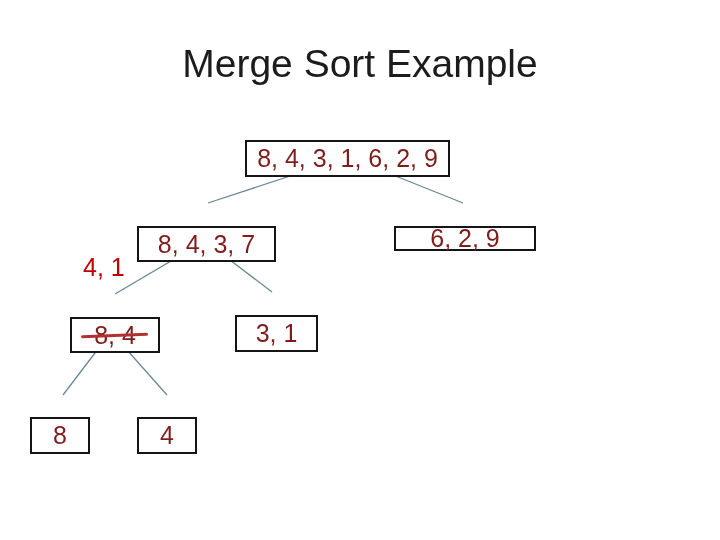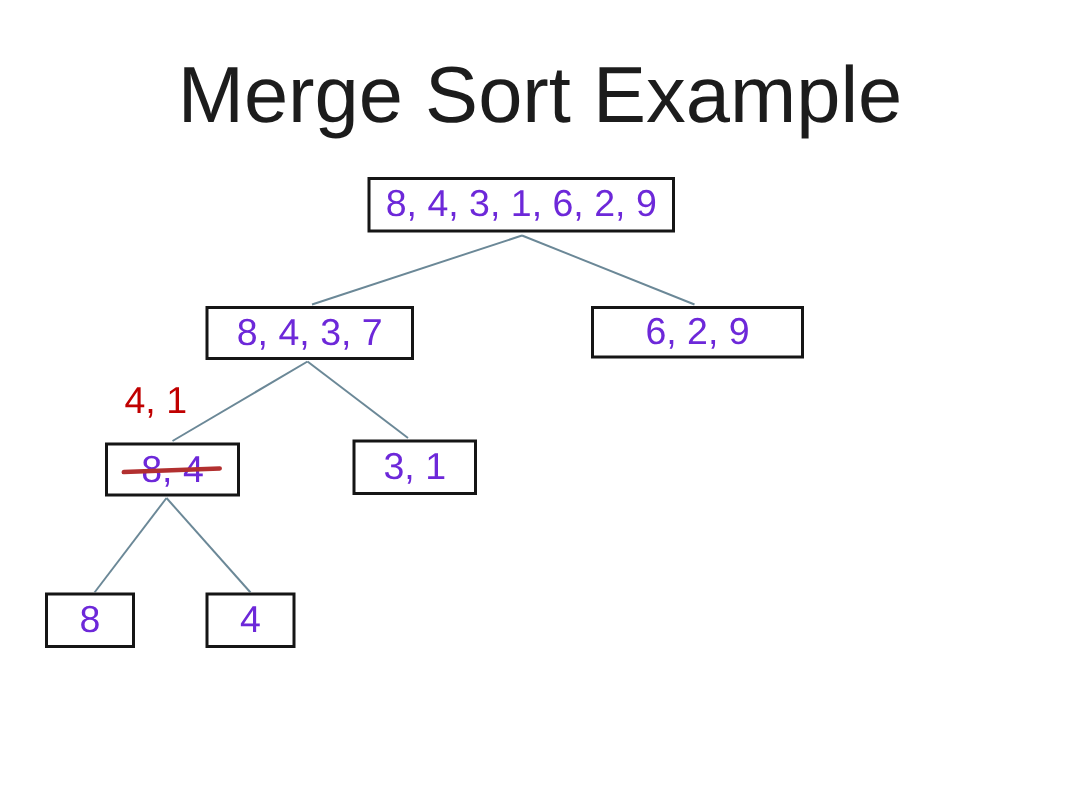--- a/index.html
+++ b/index.html
@@ -8,47 +8,48 @@
     width:720px;height:540px;
     background:#ffffff;
     overflow:hidden;
     font-family:"Liberation Sans", sans-serif;
     color:#1d1d1d;
   }
   .title{
     position:absolute;
     left:0;top:38px;width:720px;
     text-align:center;
-    font-size:53px;
+    font-size:39px;
     line-height:52px;
     color:#1c1c1c;
     letter-spacing:0px;
     white-space:nowrap;
   }
   .edges{
     position:absolute;left:0;top:0;width:720px;height:540px;
     pointer-events:none;
   }
   .node{
     position:absolute;
     background:#ffffff;
     border:2px solid #151515;
     display:flex;
     align-items:center;
     justify-content:center;
     font-size:25px;
-    color:#6d28d9;
+    color:#7f1d1d;
     white-space:nowrap;
     box-sizing:border-box;
+    margin-top:22px;
   }
   .node.thick{border-width:2.5px;}
   
   .n-root{left:245px;top:118px;width:205px;height:37px;}
   .n-l   {left:137px;top:204px;width:139px;height:36px;}
-  .n-r   {left:394px;top:204px;width:142px;height:35px;}
+  .n-r   {left:394px;top:204px;width:142px;height:25px;}
   .n-ll  {left:70px; top:295px;width:90px; height:36px;}
   .n-lr  {left:235px;top:293px;width:83px; height:37px;}
   .n-lll {left:30px; top:395px;width:60px; height:37px;}
   .n-llr {left:137px;top:395px;width:60px; height:37px;}
   .annotation{
     position:absolute;
     left:83px;top:254px;
     font-size:25px;
     line-height:26px;
     color:#c00000;

